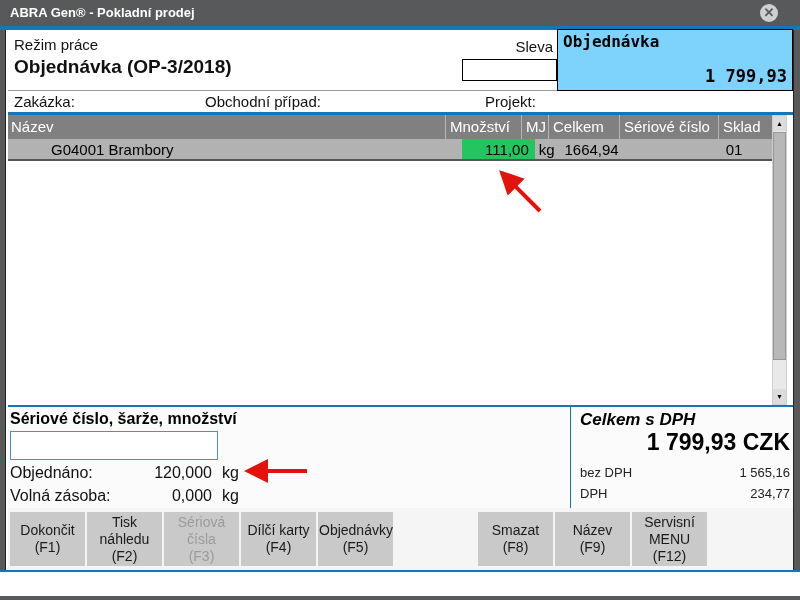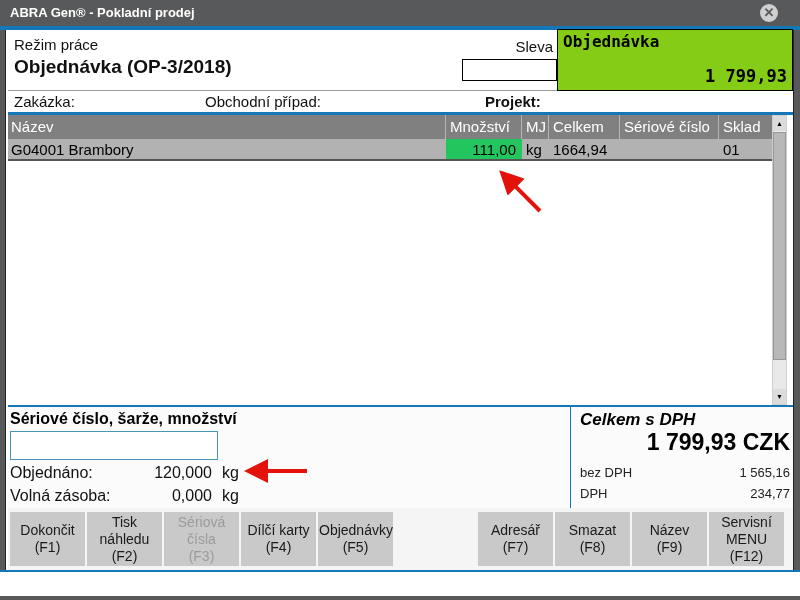--- a/index.html
+++ b/index.html
@@ -16,43 +16,43 @@
   .close-btn { position:absolute; right:22px; top:4px; width:18px; height:18px; border-radius:50%;
                background:#cfcfcf; color:#58595a; font-size:13px; font-weight:bold; text-align:center;
                line-height:18px; cursor:pointer; }
 
   
   .topbar { position:absolute; left:8px; top:30px; width:785px; height:61px; background:#fff; border-bottom:1px solid #9a9a9a; }
   .mode-label { position:absolute; left:6px; top:6px; font-size:15px; color:#111; }
   .mode-value { position:absolute; left:6px; top:26px; font-size:19px; font-weight:bold; color:#111; }
   .sleva-label { position:absolute; left:445px; top:8px; width:100px; text-align:right; font-size:15px; color:#111; }
   .sleva-input { position:absolute; left:454px; top:29px; width:95px; height:22px; border:1px solid #000; font-size:14px; padding:0 4px; }
-  .display-box { position:absolute; left:549px; top:-1px; width:236px; height:62px; border:1px solid #000; background:#84cc16;
+  .display-box { position:absolute; left:549px; top:-1px; width:236px; height:62px; border:1px solid #000; background:#7dd3fc;
                  font-family:"DejaVu Sans Mono","Liberation Mono",monospace; font-weight:bold; }
   .display-line1 { position:absolute; left:5px; top:2px; font-size:16px; color:#000; }
   .display-line2 { position:absolute; right:5px; bottom:4px; font-size:17px; color:#000; }
 
   
   .ctxrow { position:absolute; left:8px; top:92px; width:785px; height:20px; background:#fff; font-size:15px; color:#111; }
   .ctx-zakazka { position:absolute; left:6px; top:1px; }
   .ctx-obchodni { position:absolute; left:197px; top:1px; }
-  .ctx-projekt { position:absolute; left:477px; top:1px;font-weight:bold; }
+  .ctx-projekt { position:absolute; left:477px; top:1px; }
   .accent-table { position:absolute; left:8px; top:112px; width:785px; height:3px; background:#1477b8; }
 
   
   .table-area { position:absolute; left:8px; top:115px; width:785px; height:290px; background:#fff; }
   .thead { position:absolute; left:0; top:0; width:764px; height:24px; background:#808080; color:#fff;
            display:flex; font-size:15px; line-height:24px; }
   .th { padding-left:4px; border-right:1px solid #b5b5b5; overflow:hidden; white-space:nowrap; }
   .th:first-child { padding-left:3px; }
   .th:last-child { border-right:none; }
   .trow { position:absolute; left:0; top:24px; width:764px; height:22px; background:#b2b2b2;
           display:flex; font-size:15px; line-height:22px; color:#000; border-bottom:2px solid #555; }
   .td { overflow:hidden; white-space:nowrap; padding-left:4px; }
-  .td:first-child { padding-left:3px; }
+  .td:first-child { padding-left:3px;margin-left:40px; }
   .td.qty { background:#22c55e; text-align:right; padding-right:6px; }
   .c-nazev { width:438px; } .c-mnoz { width:76px; } .c-mj { width:27px; }
   .c-celkem { width:71px; } .c-ser { width:99px; } .c-sklad { width:53px; }
 
   
   .scrollbar { position:absolute; left:764px; top:0; width:15px; height:290px; background:#e9e9e9; border:1px solid #cfcfcf; }
   .sb-btn { position:absolute; left:0; width:13px; height:15px; background:#dcdcdc; color:#000; font-size:7px;
             text-align:center; line-height:15px; }
   .sb-up { top:0; } .sb-down { bottom:0; }
   .sb-thumb { position:absolute; left:0; top:16px; width:13px; height:228px; background:#b8b8b8; border:1px solid #979797; }
@@ -195,24 +195,20 @@
         <span class="lbl">Dílčí karty</span>
         <span>(F4)</span>
       </button>
       <button class="fbtn">
         <span class="lbl">Objednávky</span>
         <span>(F5)</span>
       </button>
     </div>
     <div class="btn-group bg2">
       <button class="fbtn">
-        <span class="lbl">Adresář</span>
-        <span>(F7)</span>
-      </button>
-      <button class="fbtn">
         <span class="lbl">Smazat</span>
         <span>(F8)</span>
       </button>
       <button class="fbtn">
         <span class="lbl">Název</span>
         <span>(F9)</span>
       </button>
       <button class="fbtn">
         <span class="lbl">Servisní MENU</span>
         <span>(F12)</span>

